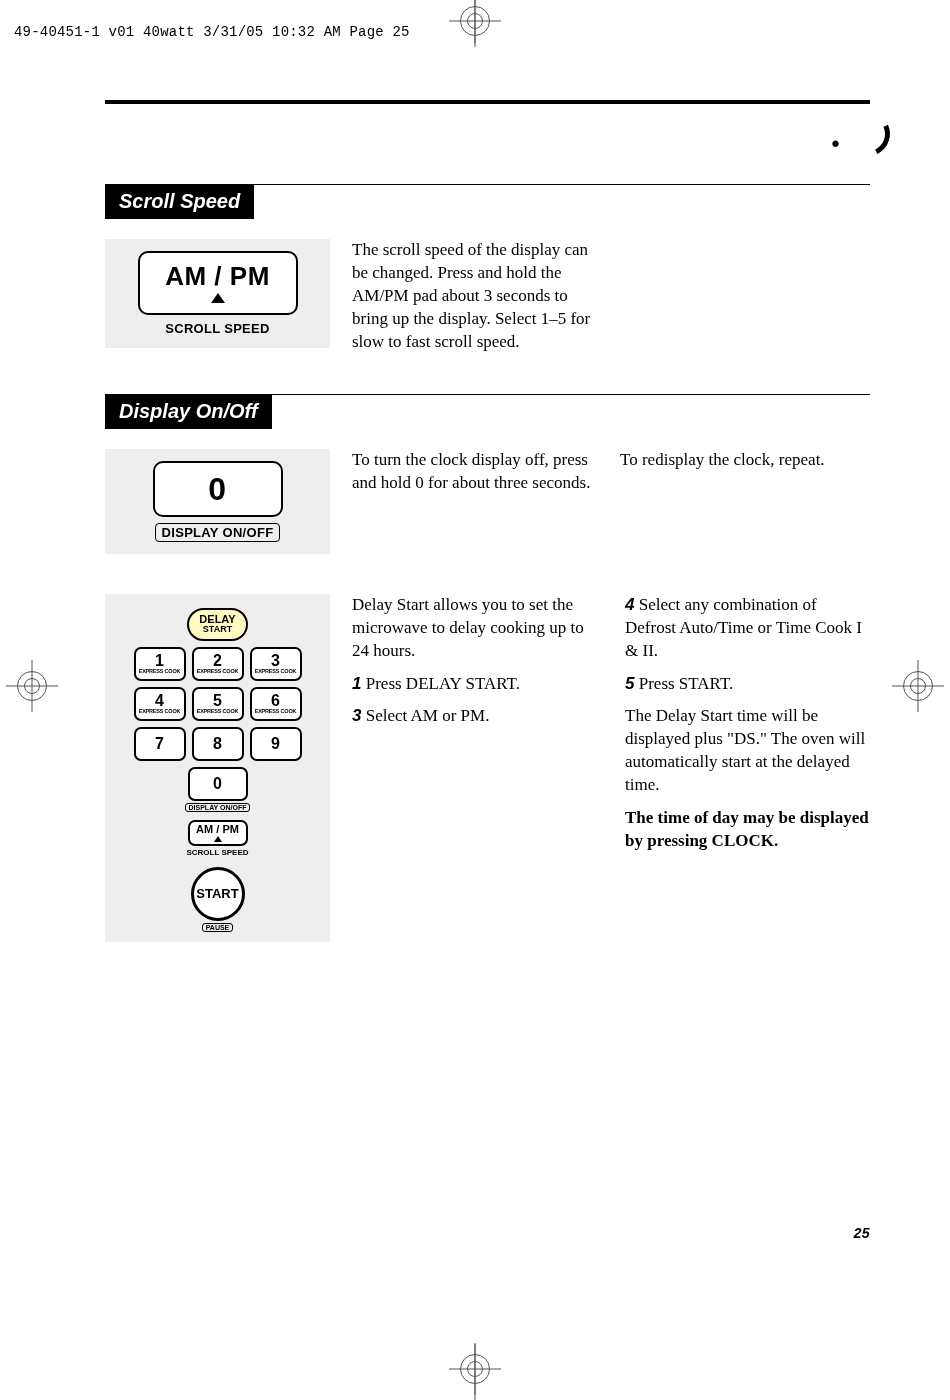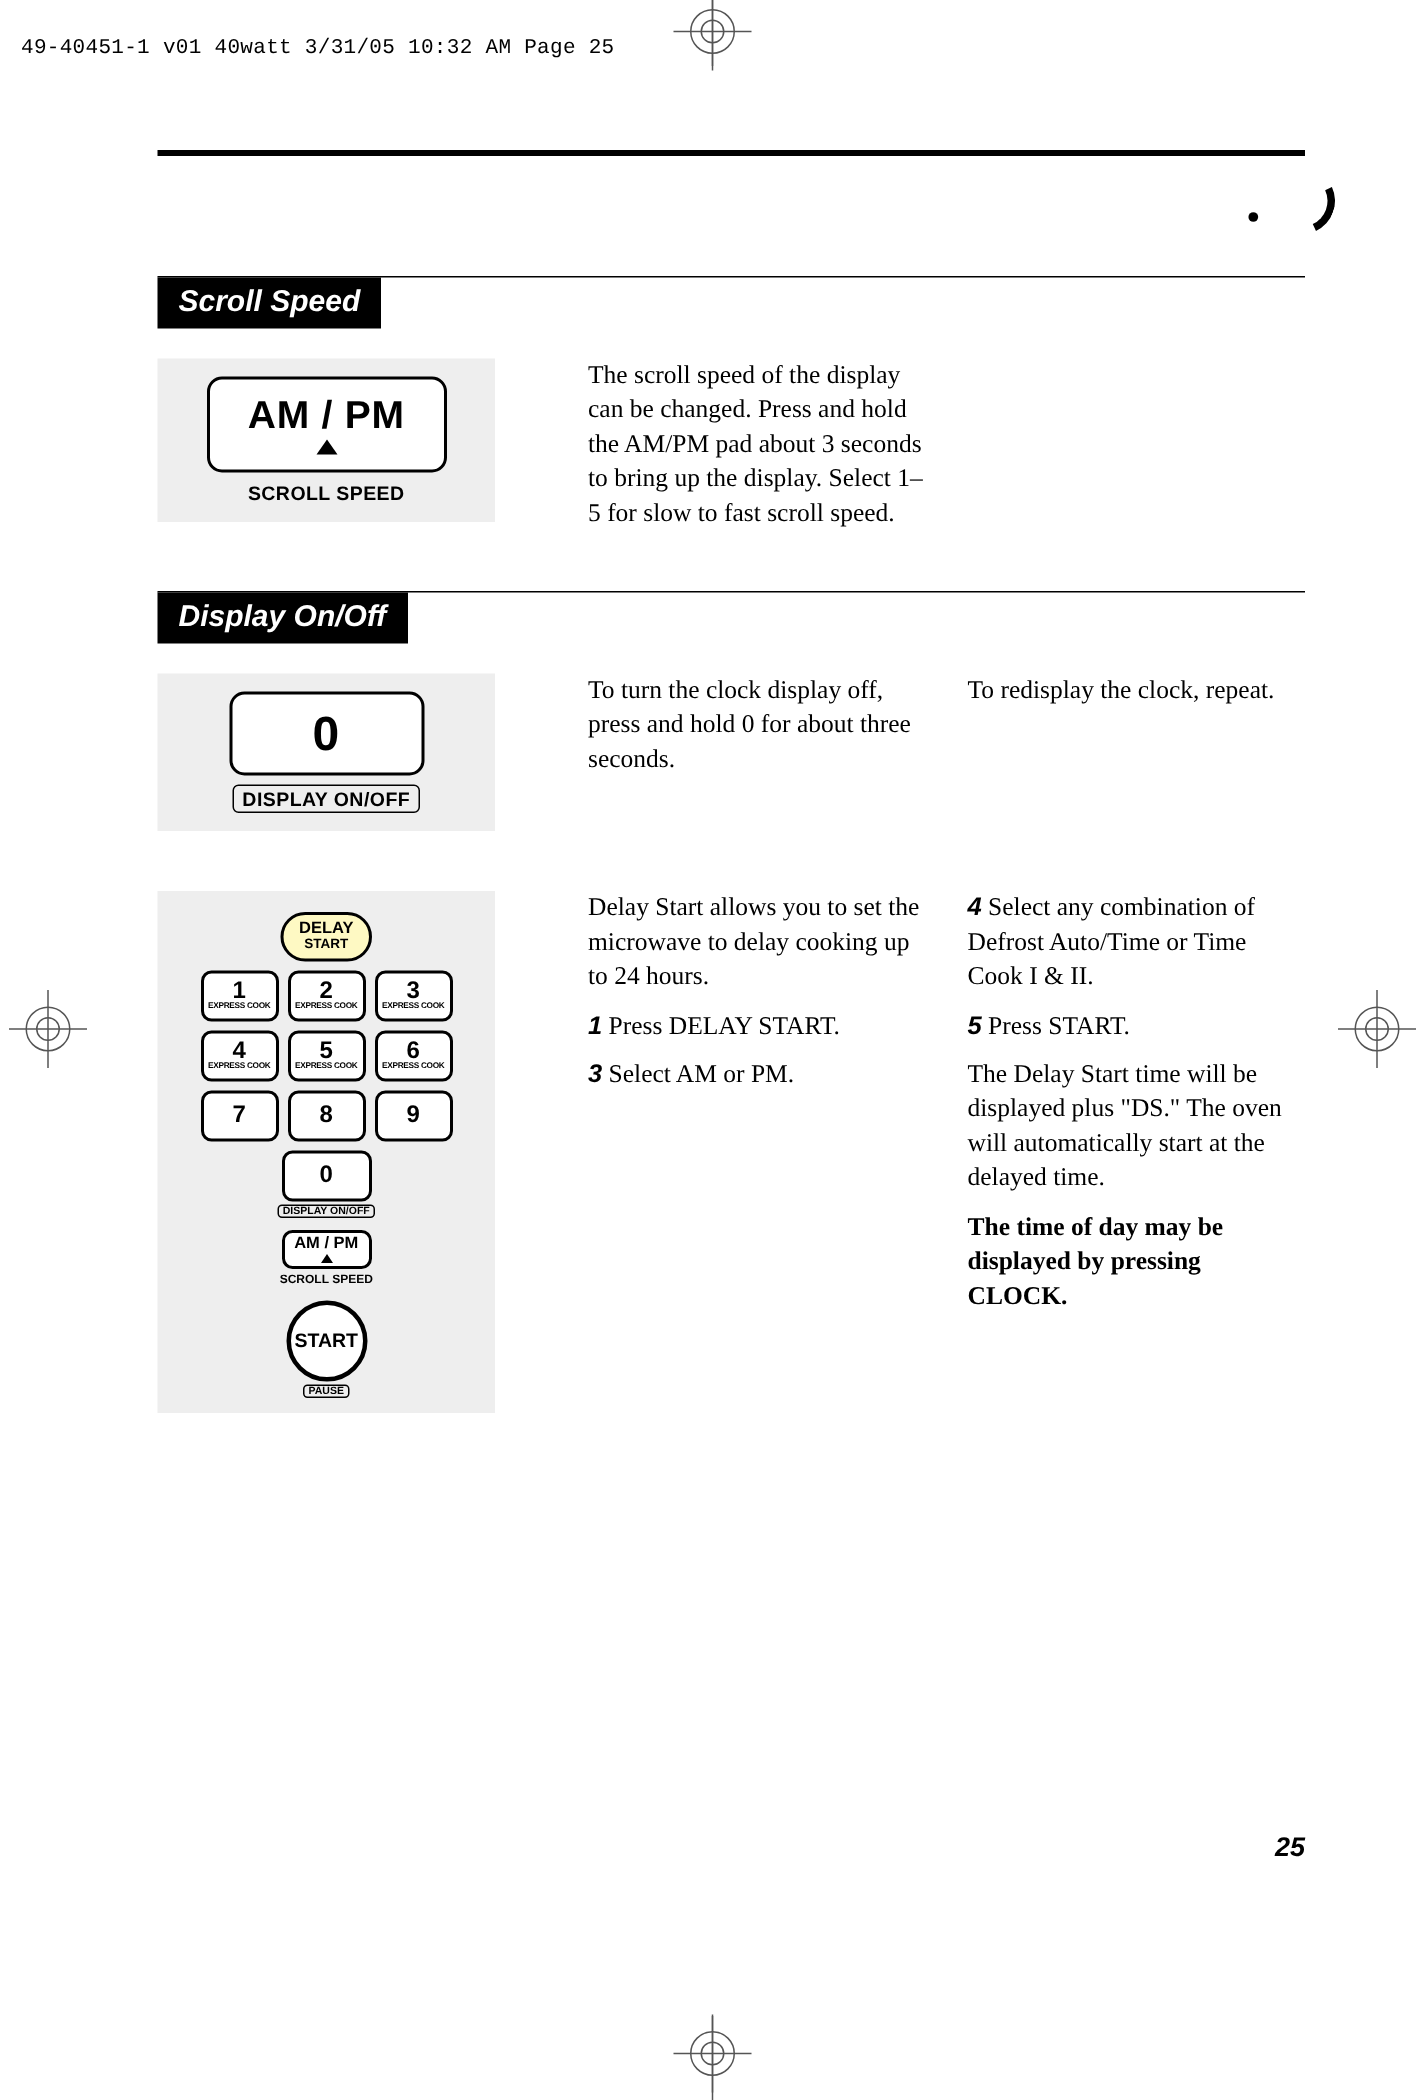--- a/index.html
+++ b/index.html
@@ -62,21 +62,20 @@
     display: flex;
     align-items: flex-start;
     justify-content: center;
     padding: 12px 0;
   }
   .text-col {
     flex: 1;
     display: flex;
     gap: 28px;
     padding-left: 22px;
-    margin-left: 40px;
   }
   .text-block {
     flex: 1;
     font-size: 17px;
     line-height: 1.35;
   }
   .btn-box {
     border: 2.5px solid #000;
     border-radius: 10px;
     background: #fff;
@@ -115,24 +114,24 @@
     text-align: center;
     border: 1.5px solid #000;
     border-radius: 4px;
     padding: 1px 6px;
     display: inline-block;
   }
   .page-num {
     position: absolute;
     right: 0;
     bottom: -260px;
-    font-family: Liberation Sans, sans-serif;
+    font-family: Liberation Mono, monospace;
     font-weight: bold;
     font-style: italic;
-    font-size: 18px;
+    font-size: 14px;
   }
   
   .keypad {
     display: flex;
     flex-direction: column;
     align-items: center;
     gap: 6px;
   }
   .pill {
     border: 2px solid #000;

